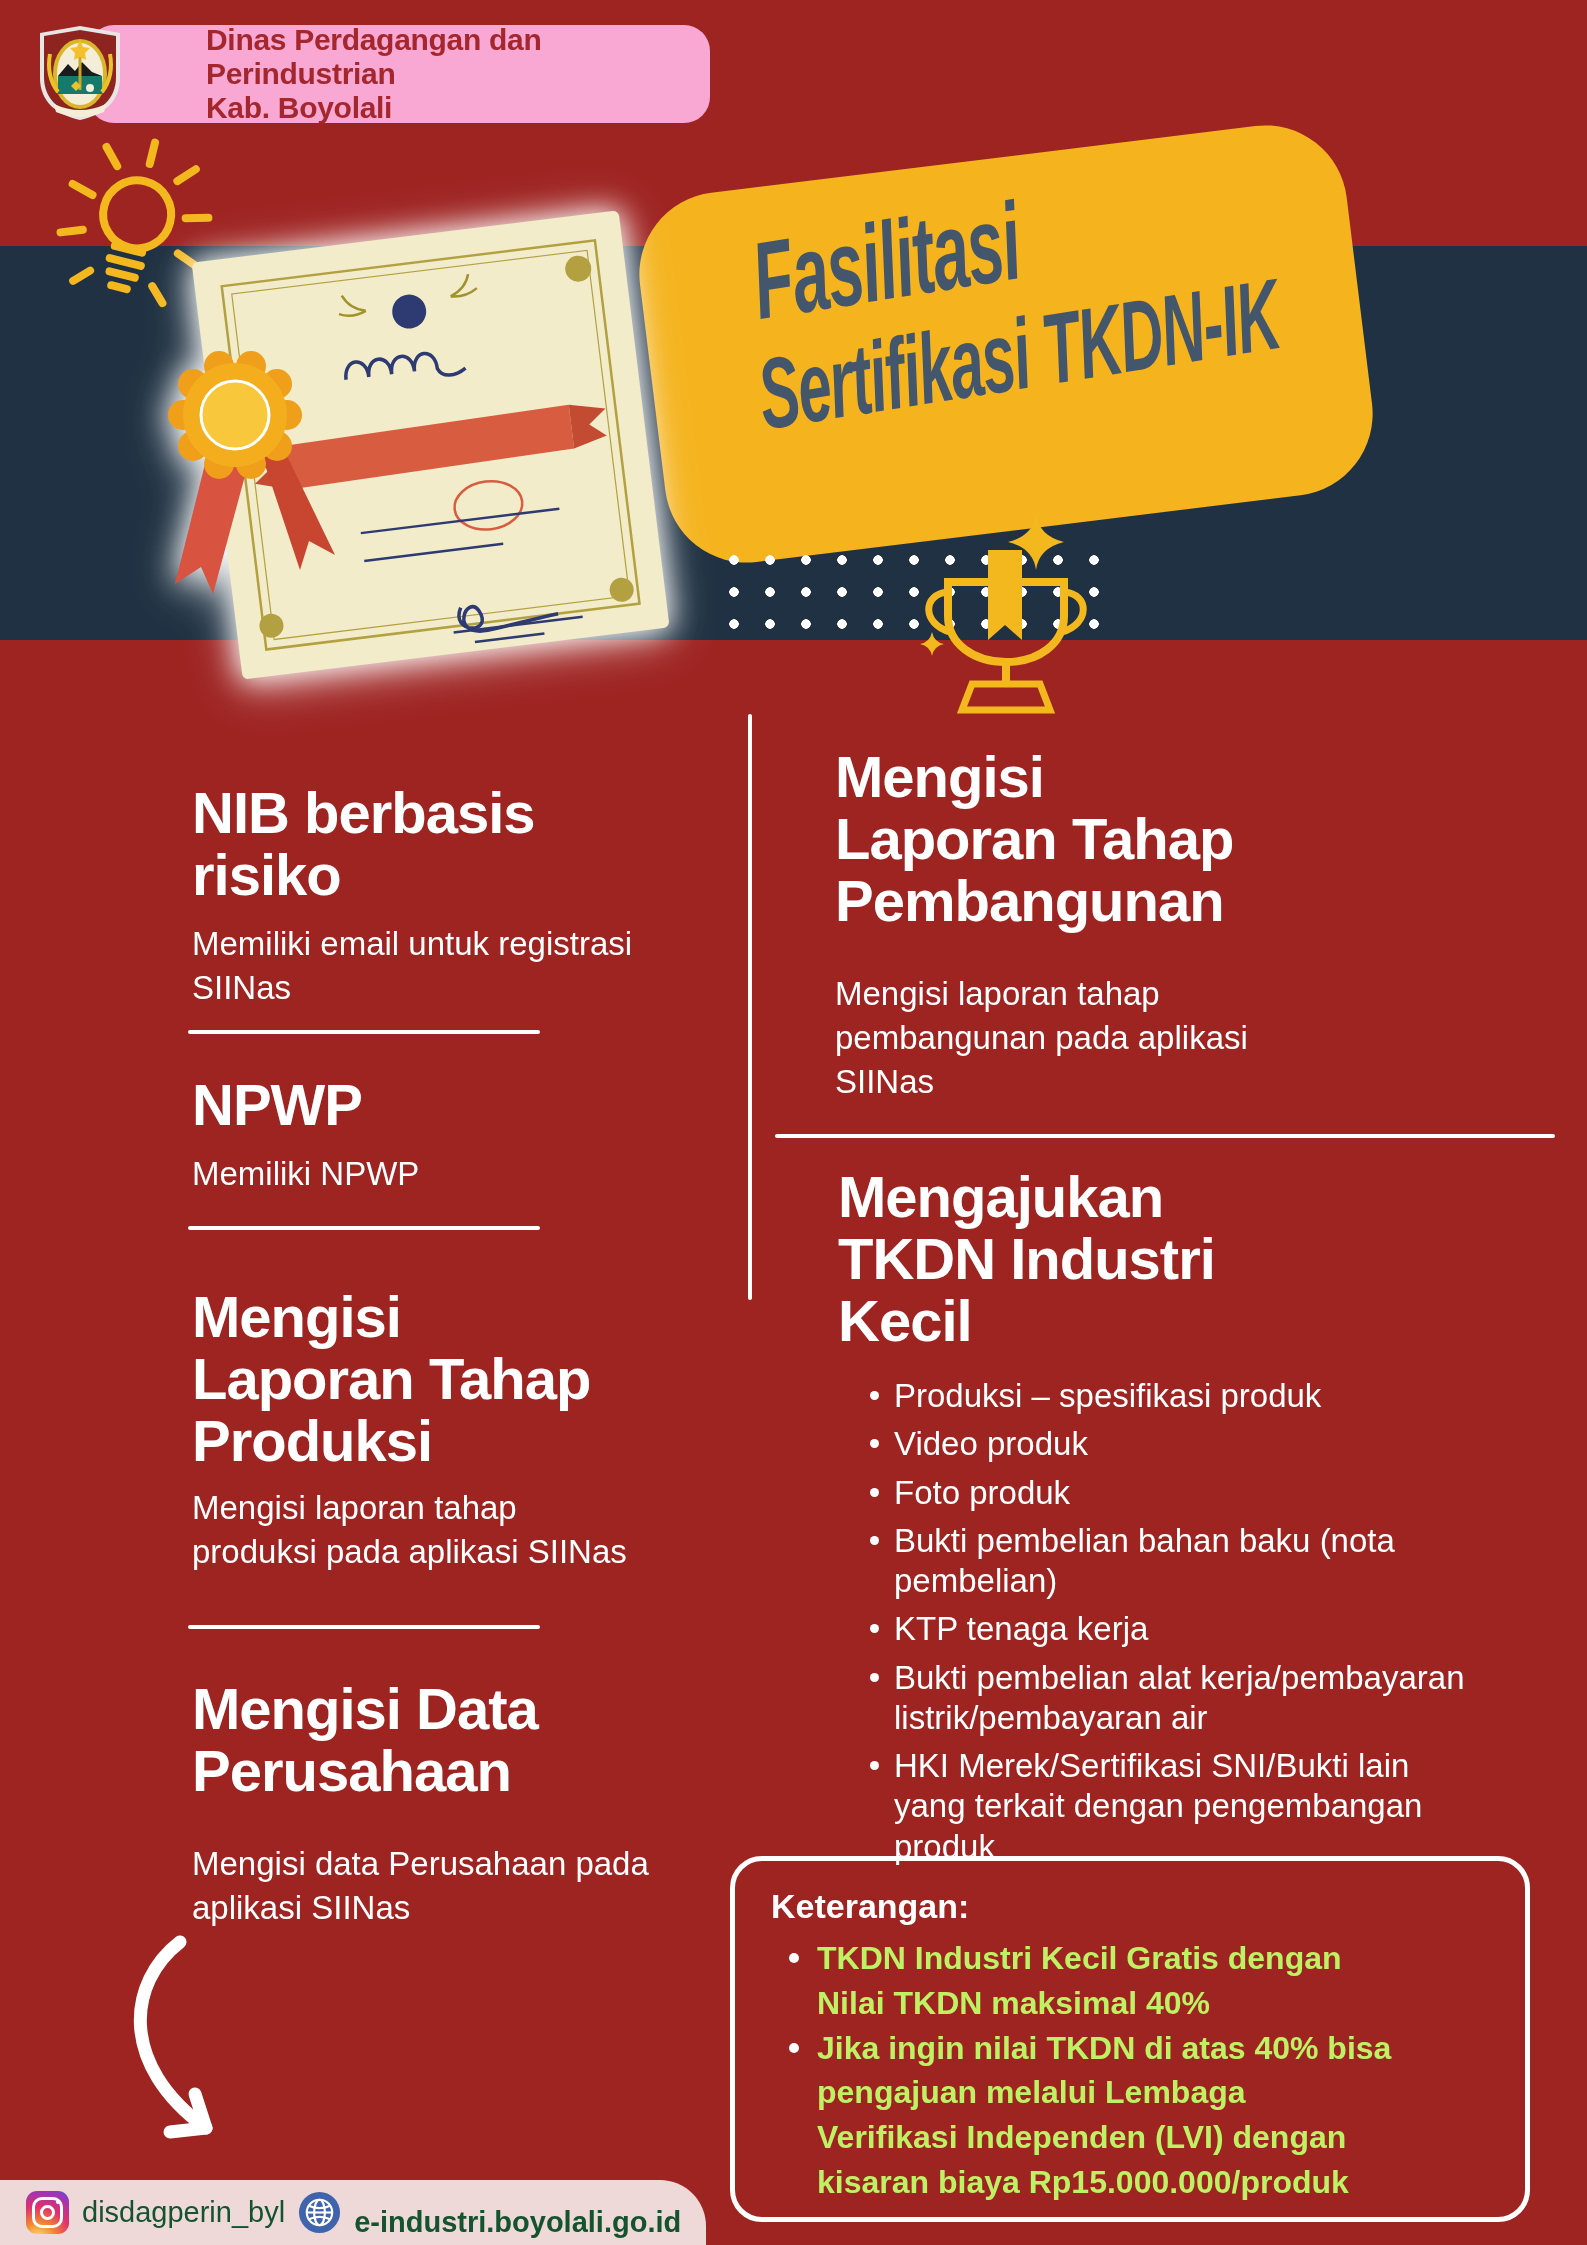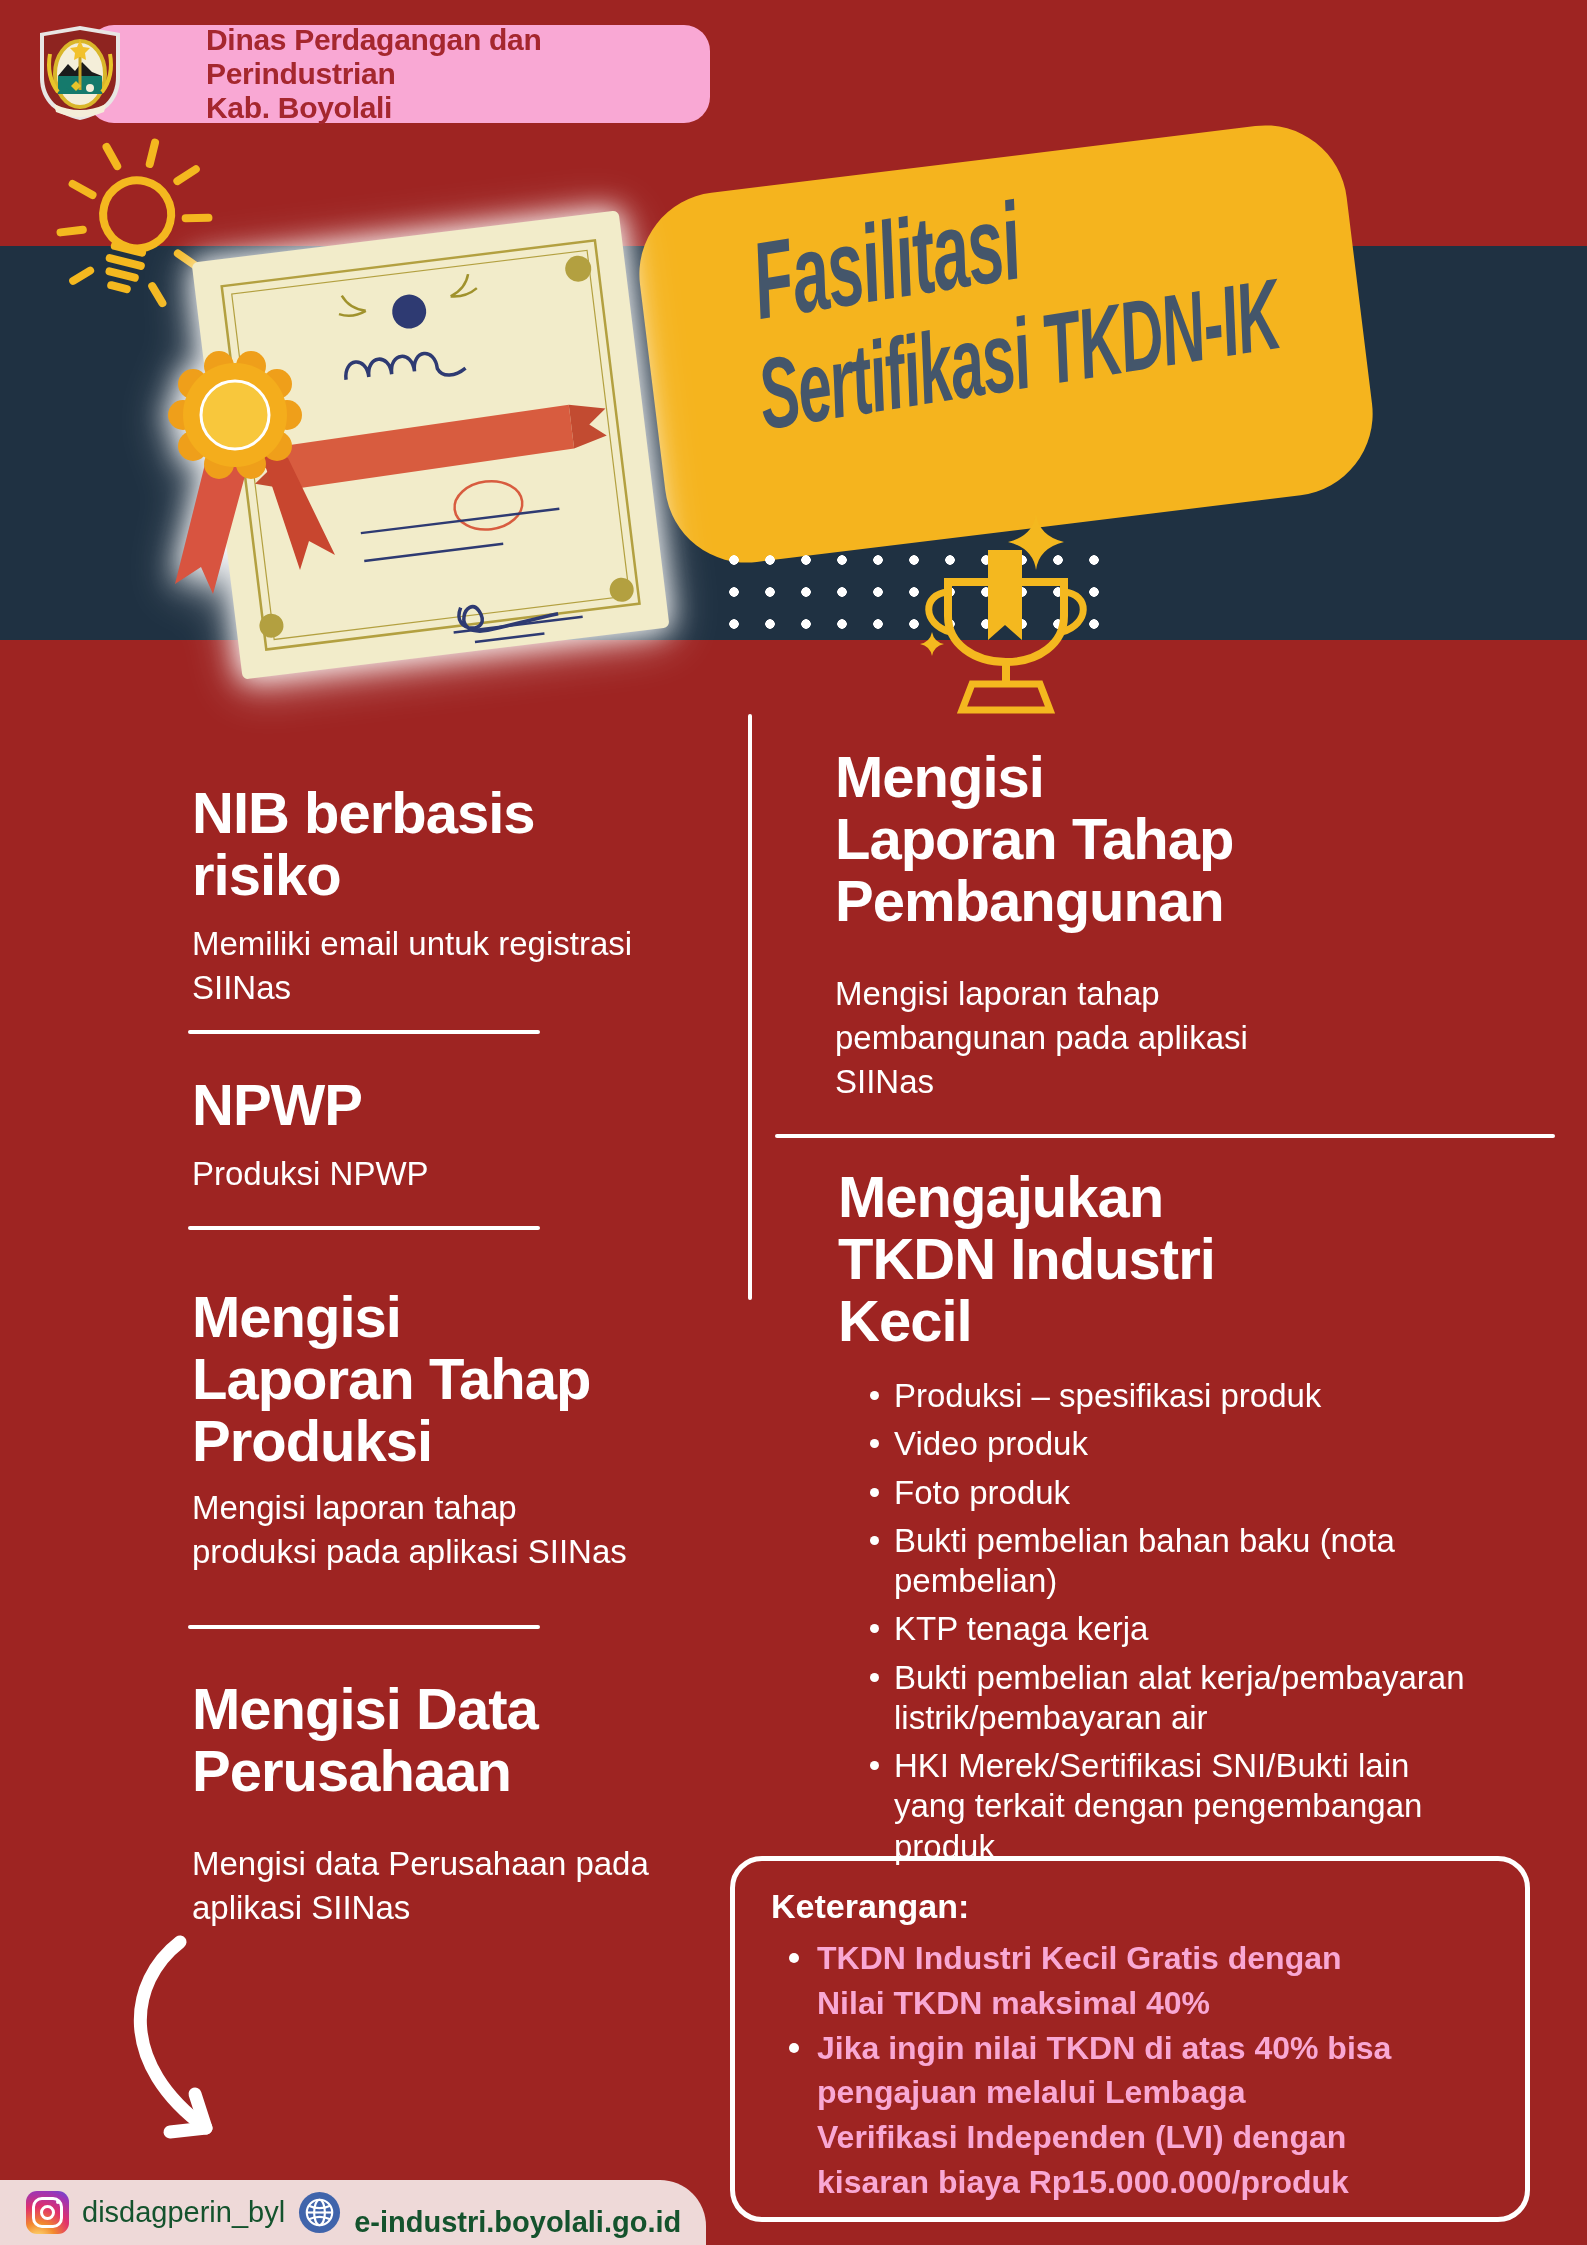--- a/index.html
+++ b/index.html
@@ -48,21 +48,21 @@
 
   
   ul.req{list-style:none;margin:0;padding:0;color:#fff;font-size:33px;line-height:1.22;width:680px;}
   ul.req li{position:relative;white-space:pre-line;margin:8px;}
   ul.req li::before{content:'';position:absolute;left:-24px;top:15px;width:9px;height:9px;border-radius:50%;background:#fff;}
 
   
   .ket-box{left:730px;top:1856px;width:800px;height:366px;border:5px solid #fff;border-radius:32px;
     padding:26px 30px 0 36px;}
   .ket-title{color:#fff;font-weight:700;font-size:34px;}
-  ul.ket{list-style:none;margin:10px 0 0 0;padding:0 0 0 46px;color:#f9a8d4;font-size:32px;font-weight:700;line-height:1.4;}
+  ul.ket{list-style:none;margin:10px 0 0 0;padding:0 0 0 46px;color:#bef264;font-size:32px;font-weight:700;line-height:1.4;}
   ul.ket li{position:relative;white-space:pre-line;}
   ul.ket li::before{content:'';position:absolute;left:-28px;top:17px;width:10px;height:10px;border-radius:50%;background:#fff;}
 
   
   .arrow{left:110px;top:1930px;width:200px;height:230px;}
 
   
   .footer{left:0;top:2180px;width:706px;height:65px;background:#eed9d8;border-radius:0 46px 0 0;
     display:flex;align-items:center;gap:13px;padding-left:26px;z-index:4;}
   .footer-text{color:#14532d;font-size:29px;}
@@ -184,21 +184,21 @@
   <div class="abs hline" style="left:188px;top:1226px;width:352px;"></div>
   <div class="abs hline" style="left:188px;top:1625px;width:352px;"></div>
   <div class="abs hline" style="left:775px;top:1134px;width:780px;"></div>
 
   <div class="abs h" style="left:192px;top:782px;">NIB berbasis
 risiko</div>
   <div class="abs b" style="left:192px;top:922px;">Memiliki email untuk registrasi
 SIINas</div>
 
   <div class="abs h" style="left:192px;top:1074px;">NPWP</div>
-  <div class="abs b" style="left:192px;top:1152px;">Produksi NPWP</div>
+  <div class="abs b" style="left:192px;top:1152px;">Memiliki NPWP</div>
 
   <div class="abs h" style="left:192px;top:1286px;">Mengisi
 Laporan Tahap
 Produksi</div>
   <div class="abs b" style="left:192px;top:1486px;">Mengisi laporan tahap
 produksi pada aplikasi SIINas</div>
 
   <div class="abs h" style="left:192px;top:1678px;">Mengisi Data
 Perusahaan</div>
   <div class="abs b" style="left:192px;top:1842px;">Mengisi data Perusahaan pada

